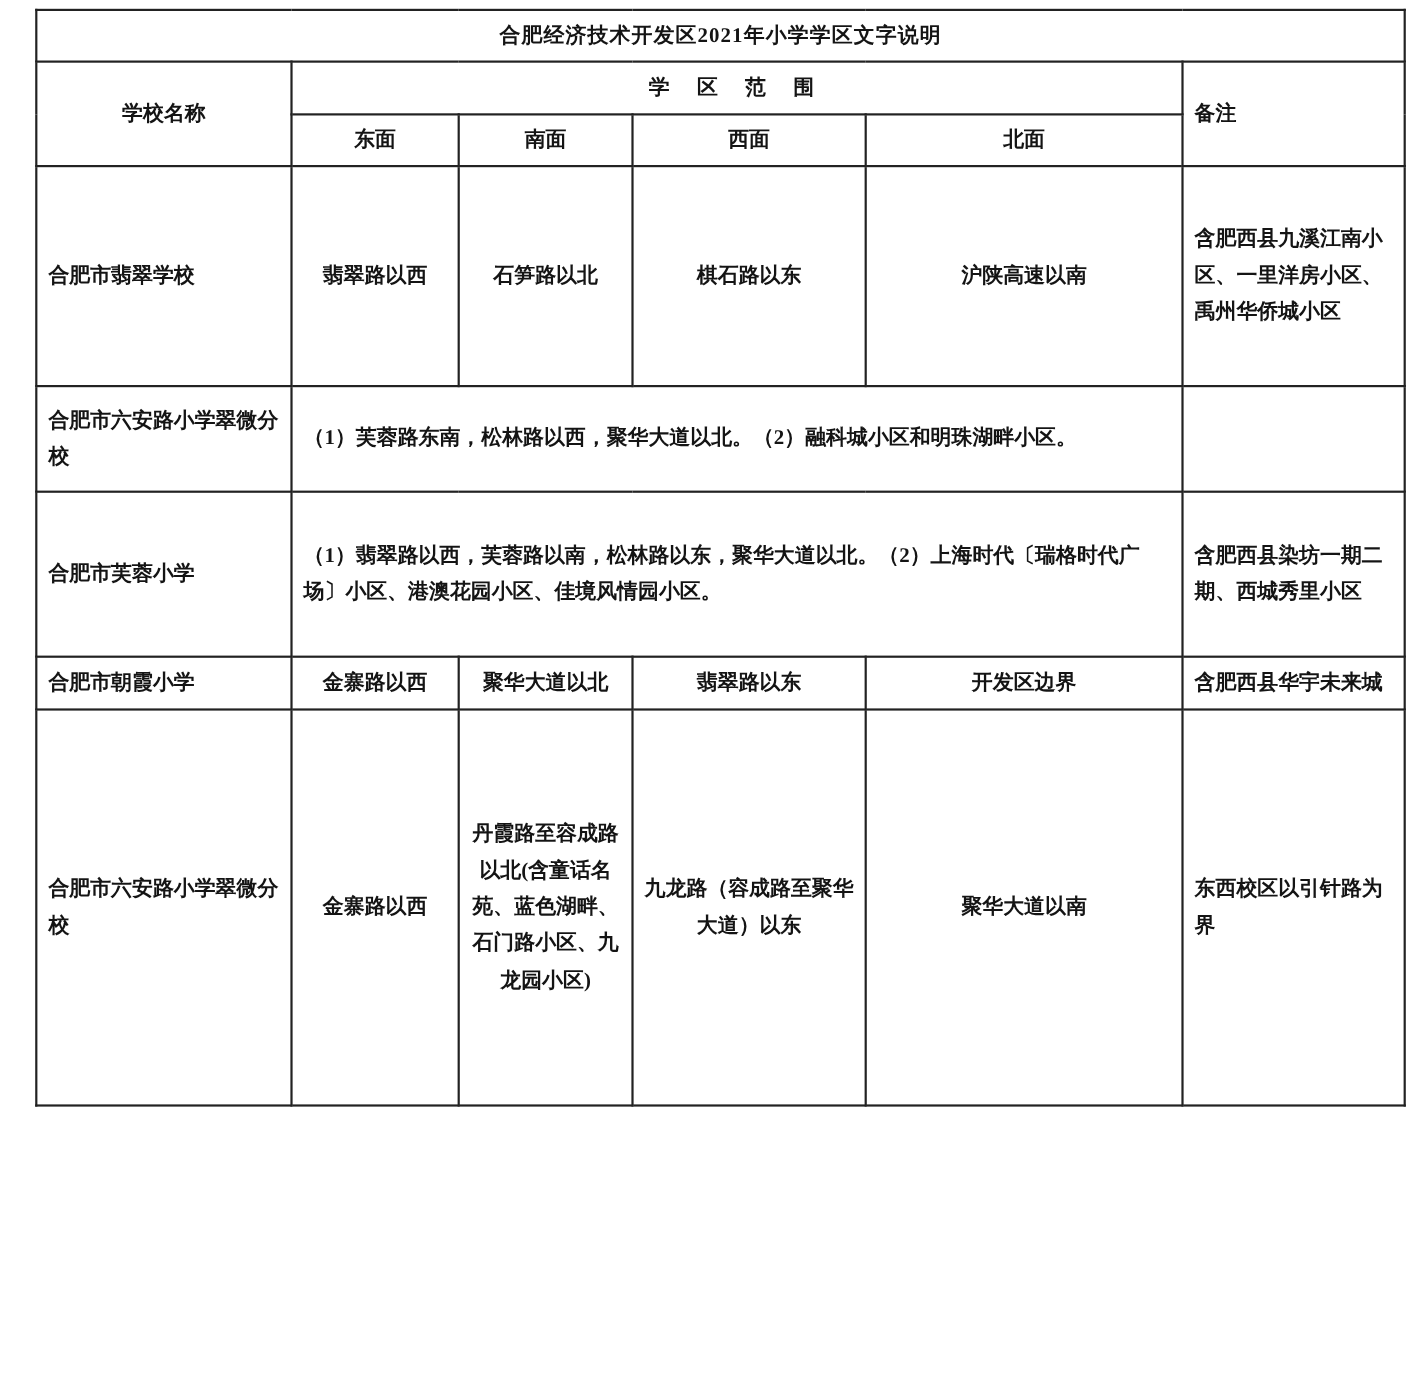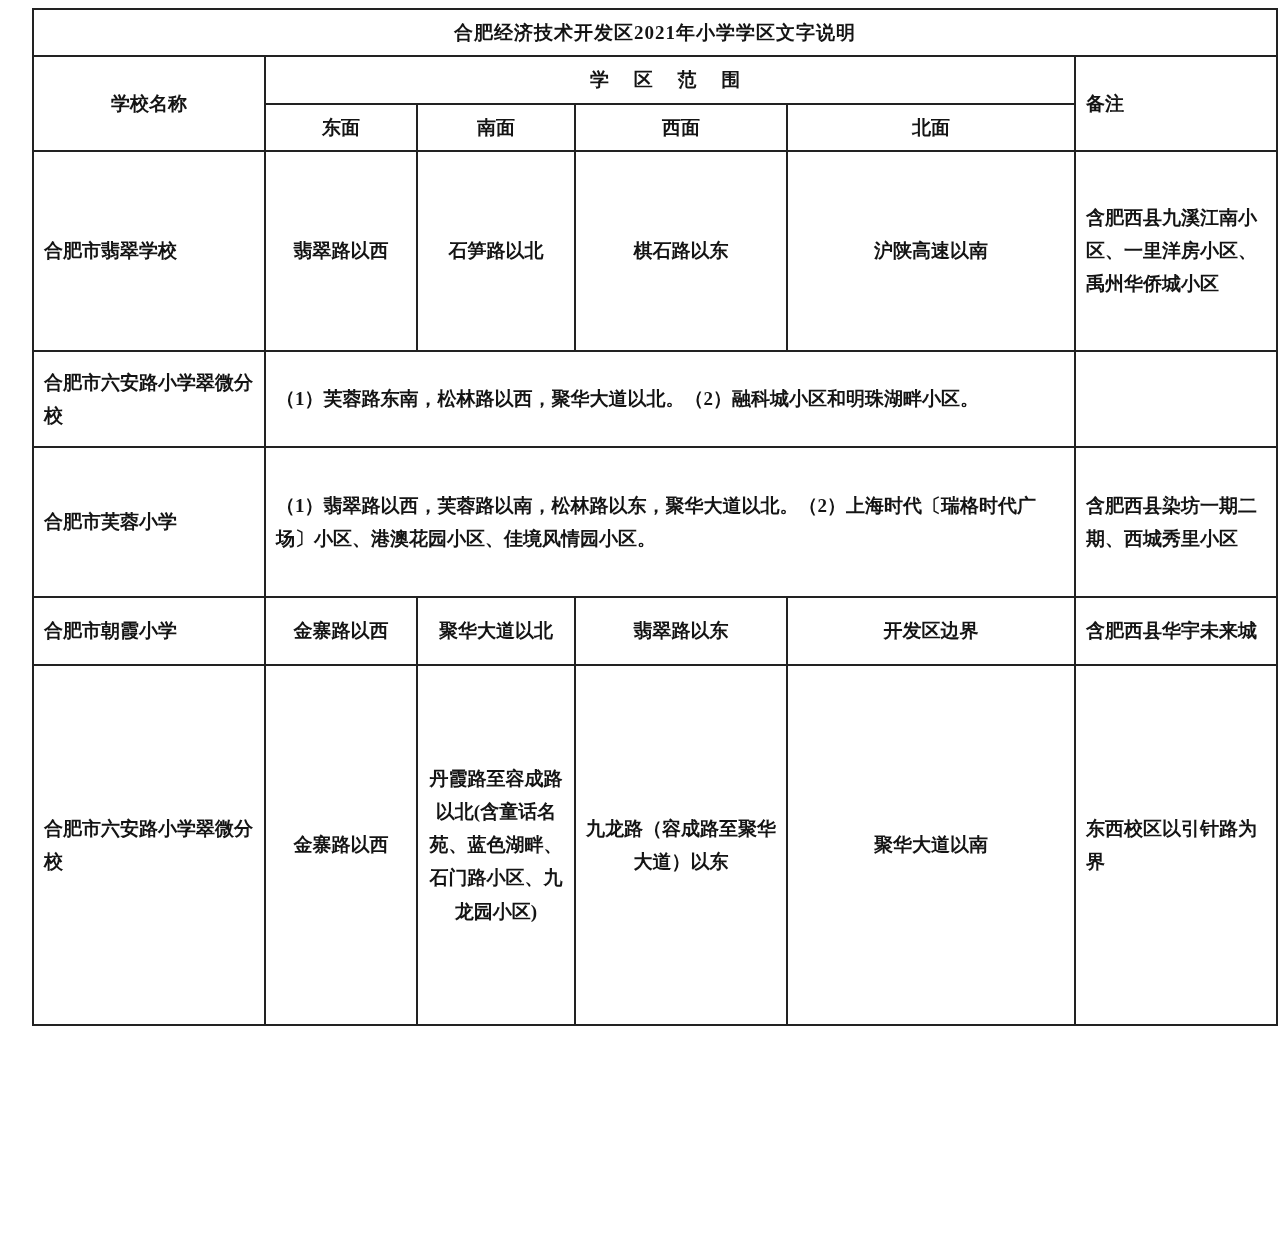--- a/index.html
+++ b/index.html
@@ -132,21 +132,21 @@
         <td class="cell-span" colspan="4">（1）芙蓉路东南，松林路以西，聚华大道以北。（2）融科城小区和明珠湖畔小区。</td>
         <td class="cell-remark"></td>
       </tr>
 
       <tr style="height:150px">
         <td class="cell-school">合肥市芙蓉小学</td>
         <td class="cell-span" colspan="4">（1）翡翠路以西，芙蓉路以南，松林路以东，聚华大道以北。（2）上海时代〔瑞格时代广场〕小区、港澳花园小区、佳境风情园小区。</td>
         <td class="cell-remark tall-cell">含肥西县染坊一期二期、西城秀里小区</td>
       </tr>
 
-      <tr style="height:68px">
+      <tr style="height:48px">
         <td class="cell-school">合肥市朝霞小学</td>
         <td class="cell-dir">金寨路以西</td>
         <td class="cell-dir">聚华大道以北</td>
         <td class="cell-dir">翡翠路以东</td>
         <td class="cell-dir">开发区边界</td>
         <td class="cell-remark">含肥西县华宇未来城</td>
       </tr>
 
       <tr style="height:360px">
         <td class="cell-school">合肥市六安路小学翠微分校</td>

